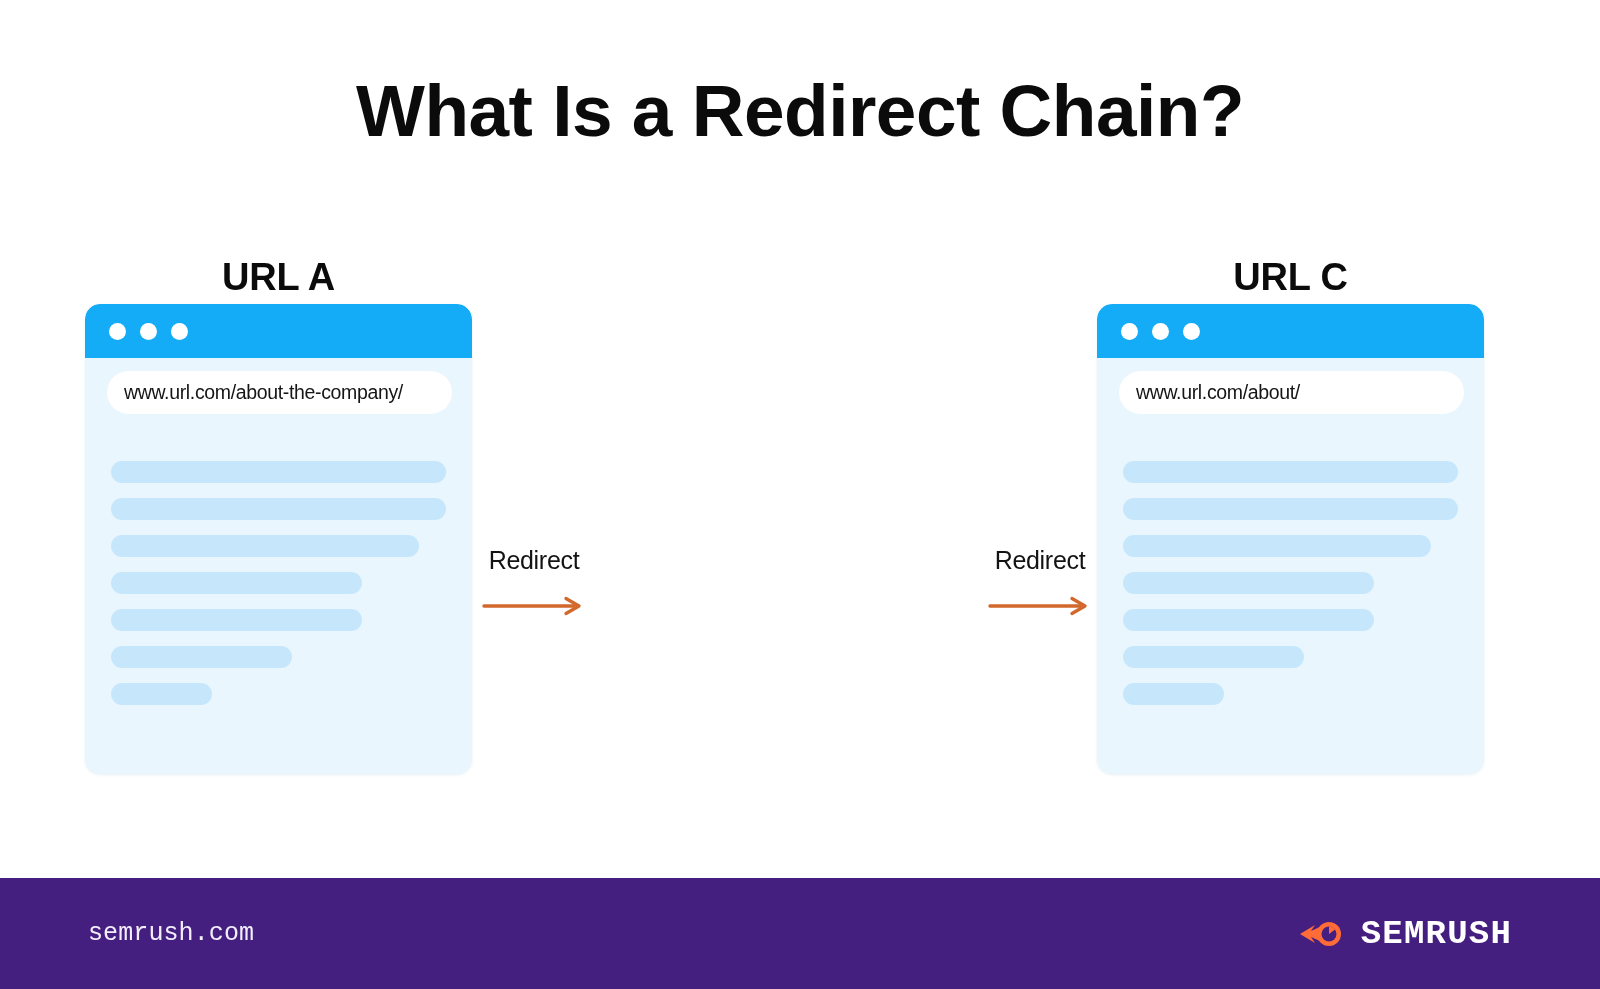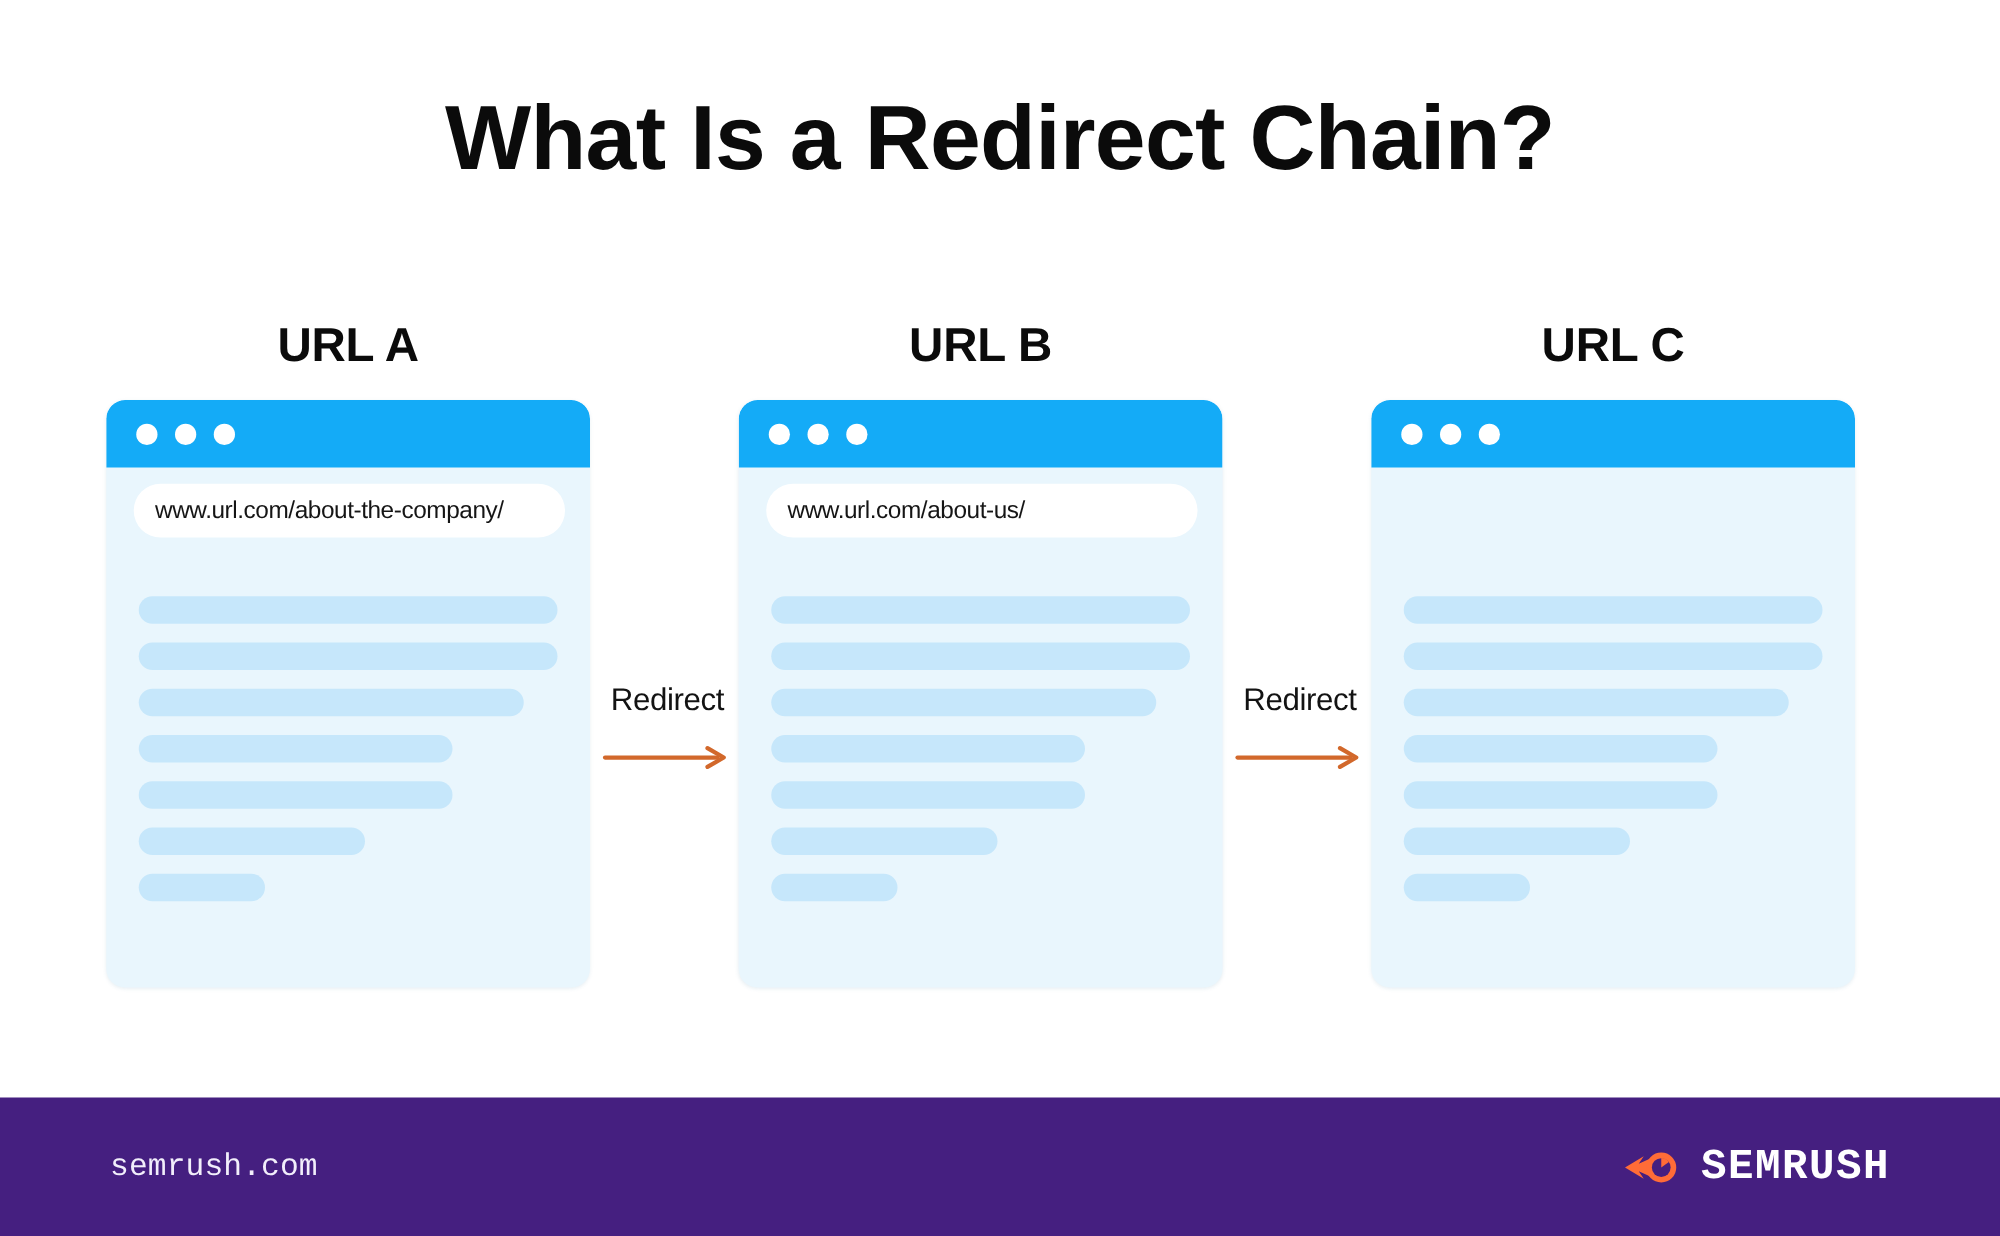--- a/index.html
+++ b/index.html
@@ -52,21 +52,21 @@
   .card-col.col-b { left:591px; }
   .card-col.col-c { left:1097px; }
 
   .card-label {
     text-align:center;
     font-size:38px;
     font-weight:700;
     color:#0b0b0b;
     letter-spacing:-0.2px;
     line-height:1;
-    margin-bottom:24px;
+    margin-bottom:8px;
   }
 
   .browser-card {
     position:relative;
     width:387px;
     height:470px;
     border-radius:15px;
     background:#e9f6fd;
     overflow:hidden;
     box-shadow:0 1px 3px rgba(120,160,185,0.16);
@@ -203,50 +203,31 @@
           <div class="sk-bar" style="width:100%"></div>
           <div class="sk-bar" style="width:92%"></div>
           <div class="sk-bar" style="width:75%"></div>
           <div class="sk-bar" style="width:75%"></div>
           <div class="sk-bar" style="width:54%"></div>
           <div class="sk-bar" style="width:30%"></div>
         </div>
       </div>
     </div>
 
-    <div class="card-col col-b">
-      <div class="card-label">URL B</div>
-      <div class="browser-card">
-        <div class="browser-topbar">
-          <span class="dot"></span>
-          <span class="dot"></span>
-          <span class="dot"></span>
-        </div>
-        <div class="url-bar">
-          <span class="url-text">www.url.com/about-us/</span>
-        </div>
-        <div class="skeleton">
-          <div class="sk-bar" style="width:100%"></div>
-          <div class="sk-bar" style="width:100%"></div>
-          <div class="sk-bar" style="width:92%"></div>
-          <div class="sk-bar" style="width:75%"></div>
-          <div class="sk-bar" style="width:75%"></div>
-          <div class="sk-bar" style="width:54%"></div>
-          <div class="sk-bar" style="width:30%"></div>
-        </div>
-      </div>
-    </div>
 
     <div class="card-col col-c">
       <div class="card-label">URL C</div>
       <div class="browser-card">
         <div class="browser-topbar">
           <span class="dot"></span>
           <span class="dot"></span>
           <span class="dot"></span>
+        </div>
+        <div class="url-bar">
+          <span class="url-text">www.url.com/about/</span>
         </div>
         <div class="skeleton">
           <div class="sk-bar" style="width:100%"></div>
           <div class="sk-bar" style="width:100%"></div>
           <div class="sk-bar" style="width:92%"></div>
           <div class="sk-bar" style="width:75%"></div>
           <div class="sk-bar" style="width:75%"></div>
           <div class="sk-bar" style="width:54%"></div>
           <div class="sk-bar" style="width:30%"></div>
         </div>

